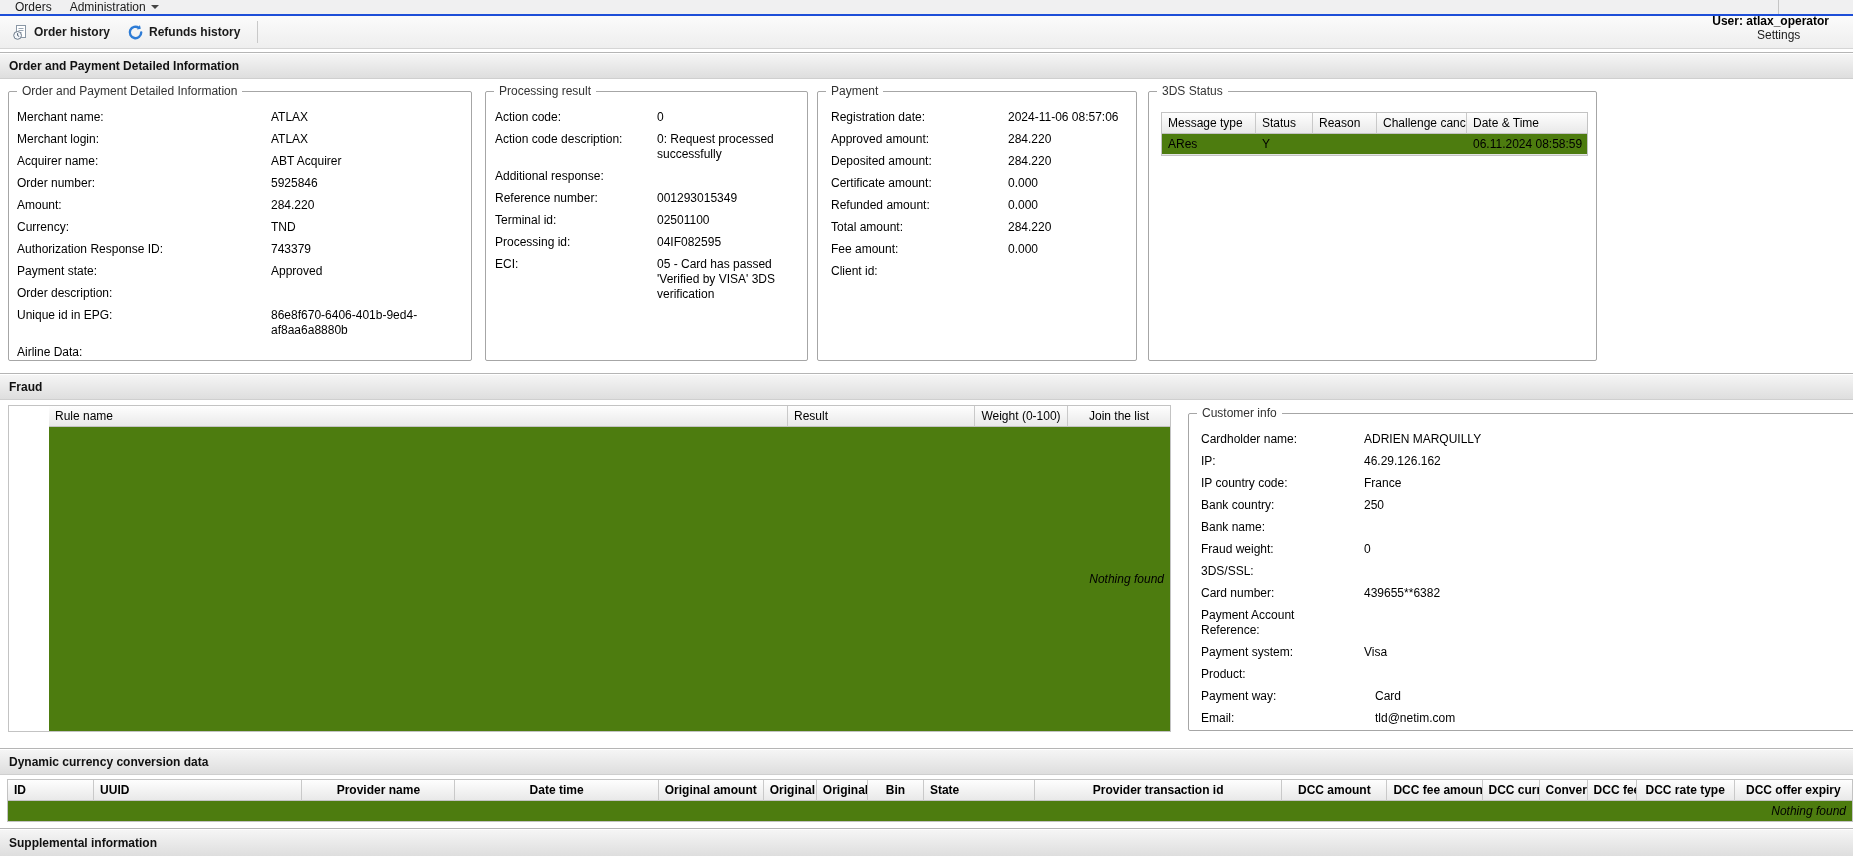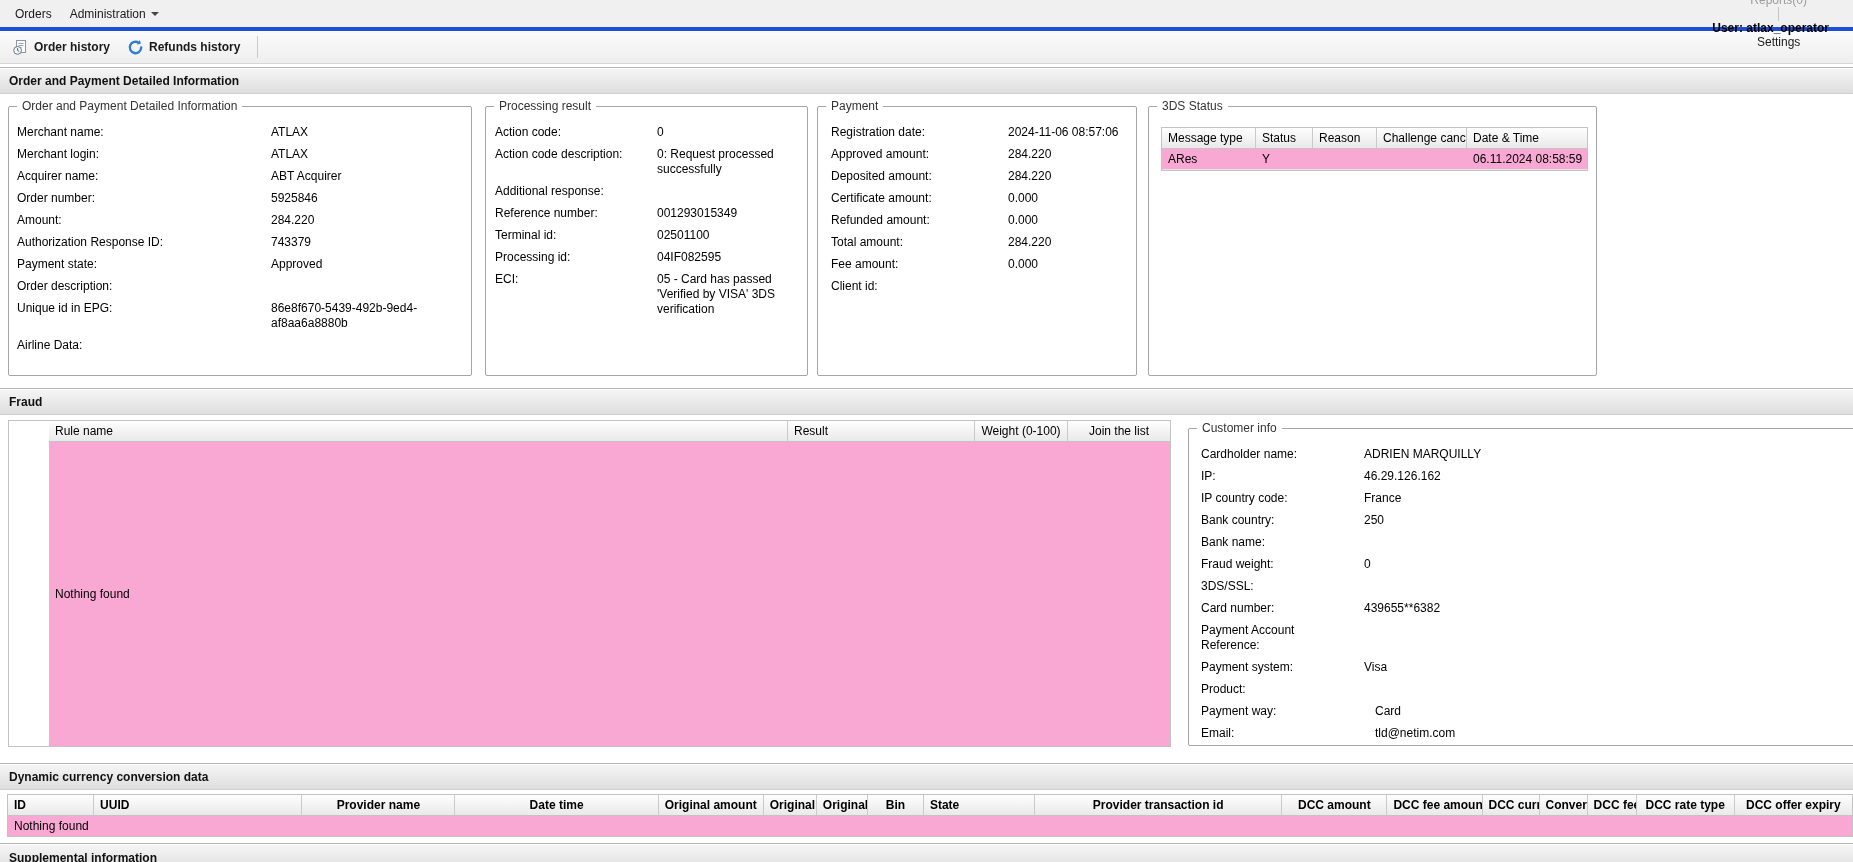--- a/index.html
+++ b/index.html
@@ -5,21 +5,21 @@
   * { box-sizing: border-box; }
   html,body { margin:0; padding:0; }
   body {
     width:1853px; height:862px; overflow:hidden;
     background:#fff; color:#000;
     font-family:"Liberation Sans", sans-serif; font-size:12px;
   }
 
   
   .menubar {
-    height:31px; background:#f0f0f1; border-bottom:4px solid #1d4ed8;
+    height:16px; background:#f0f0f1; border-bottom:2px solid #1d4ed8;
     display:flex; justify-content:space-between; align-items:center;
     padding:0 8px 0 6px;
   }
   .menubar-left { display:flex; align-items:center; }
   .menu-item { padding:2px 9px; color:#1a1a1a; cursor:default; display:flex; align-items:center; gap:5px; }
   .caret { width:0; height:0; border-left:4px solid transparent; border-right:4px solid transparent; border-top:4px solid #444; display:inline-block; }
   .menubar-right { display:flex; align-items:center;flex-direction:column; }
   .vsep { width:1px; height:14px; background:#c5c5c5; margin:0 13px; }
   .reports { color:#9b9b9b; }
   .user { font-weight:bold; margin-right:16px; }
@@ -69,23 +69,23 @@
 
   
   table.grid { border-collapse:separate; border-spacing:0; table-layout:fixed; background:#fff; border:1px solid #c3c3c3; }
   table.grid th {
     background:linear-gradient(#fefefe,#e9e9e9);
     border-right:1px solid #c9c9c9; border-bottom:1px solid #c3c3c3;
     padding:3px 6px; height:15px;
     font-weight:normal; text-align:left; white-space:nowrap; overflow:hidden;
   }
   table.grid th:last-child { border-right:none; }
-  table.grid td { padding:3px 6px; white-space:nowrap; overflow:hidden; background:#f9a8d4; }
+  table.grid td { padding:3px 6px; white-space:nowrap; overflow:hidden; background:#4d7c0f; }
   .th-c { text-align:center !important; }
-  td.empty-cell { text-align:left; vertical-align:middle; }
+  td.empty-cell { text-align:right; vertical-align:middle;font-style:italic; }
 
   #tds-table { width:425px; margin:6px 0 0 12px; }
   #tds-table td { border-bottom:1px solid #e4e4e4; }
 
   .fraud-row { display:flex; align-items:flex-start; margin-top:5px; height:331px; }
   #fraud-table { margin-left:8px; width:1121px;padding-left:40px; }
   #fraud-table td.empty-cell { height:304px; }
   #fs-customer { margin-left:17px; flex:1; margin-right:-3px; height:325px; margin-top:1px; }
 
   .dcc-wrap { margin-top:12px; }
@@ -164,34 +164,38 @@
       </div>
     <div class="fr">
         <span class="fl">Order number:</span>
         <span class="fv">5925846</span>
       </div>
     <div class="fr">
         <span class="fl">Amount:</span>
         <span class="fv">284.220</span>
       </div>
     <div class="fr">
+        <span class="fl">Currency:</span>
+        <span class="fv">TND</span>
+      </div>
+    <div class="fr">
         <span class="fl">Authorization Response ID:</span>
         <span class="fv">743379</span>
       </div>
     <div class="fr">
         <span class="fl">Payment state:</span>
         <span class="fv">Approved</span>
       </div>
     <div class="fr">
         <span class="fl">Order description:</span>
         <span class="fv"></span>
       </div>
     <div class="fr">
         <span class="fl">Unique id in EPG:</span>
-        <span class="fv">86e8f670-5439-492b-9ed4-af8aa6a8880b</span>
+        <span class="fv">86e8f670-6406-401b-9ed4-af8aa6a8880b</span>
       </div>
     <div class="fr">
         <span class="fl">Airline Data:</span>
         <span class="fv"></span>
       </div>
   </fieldset>
 
   <fieldset id="fs-processing">
     <legend>Processing result</legend>
     <div class="fr">

